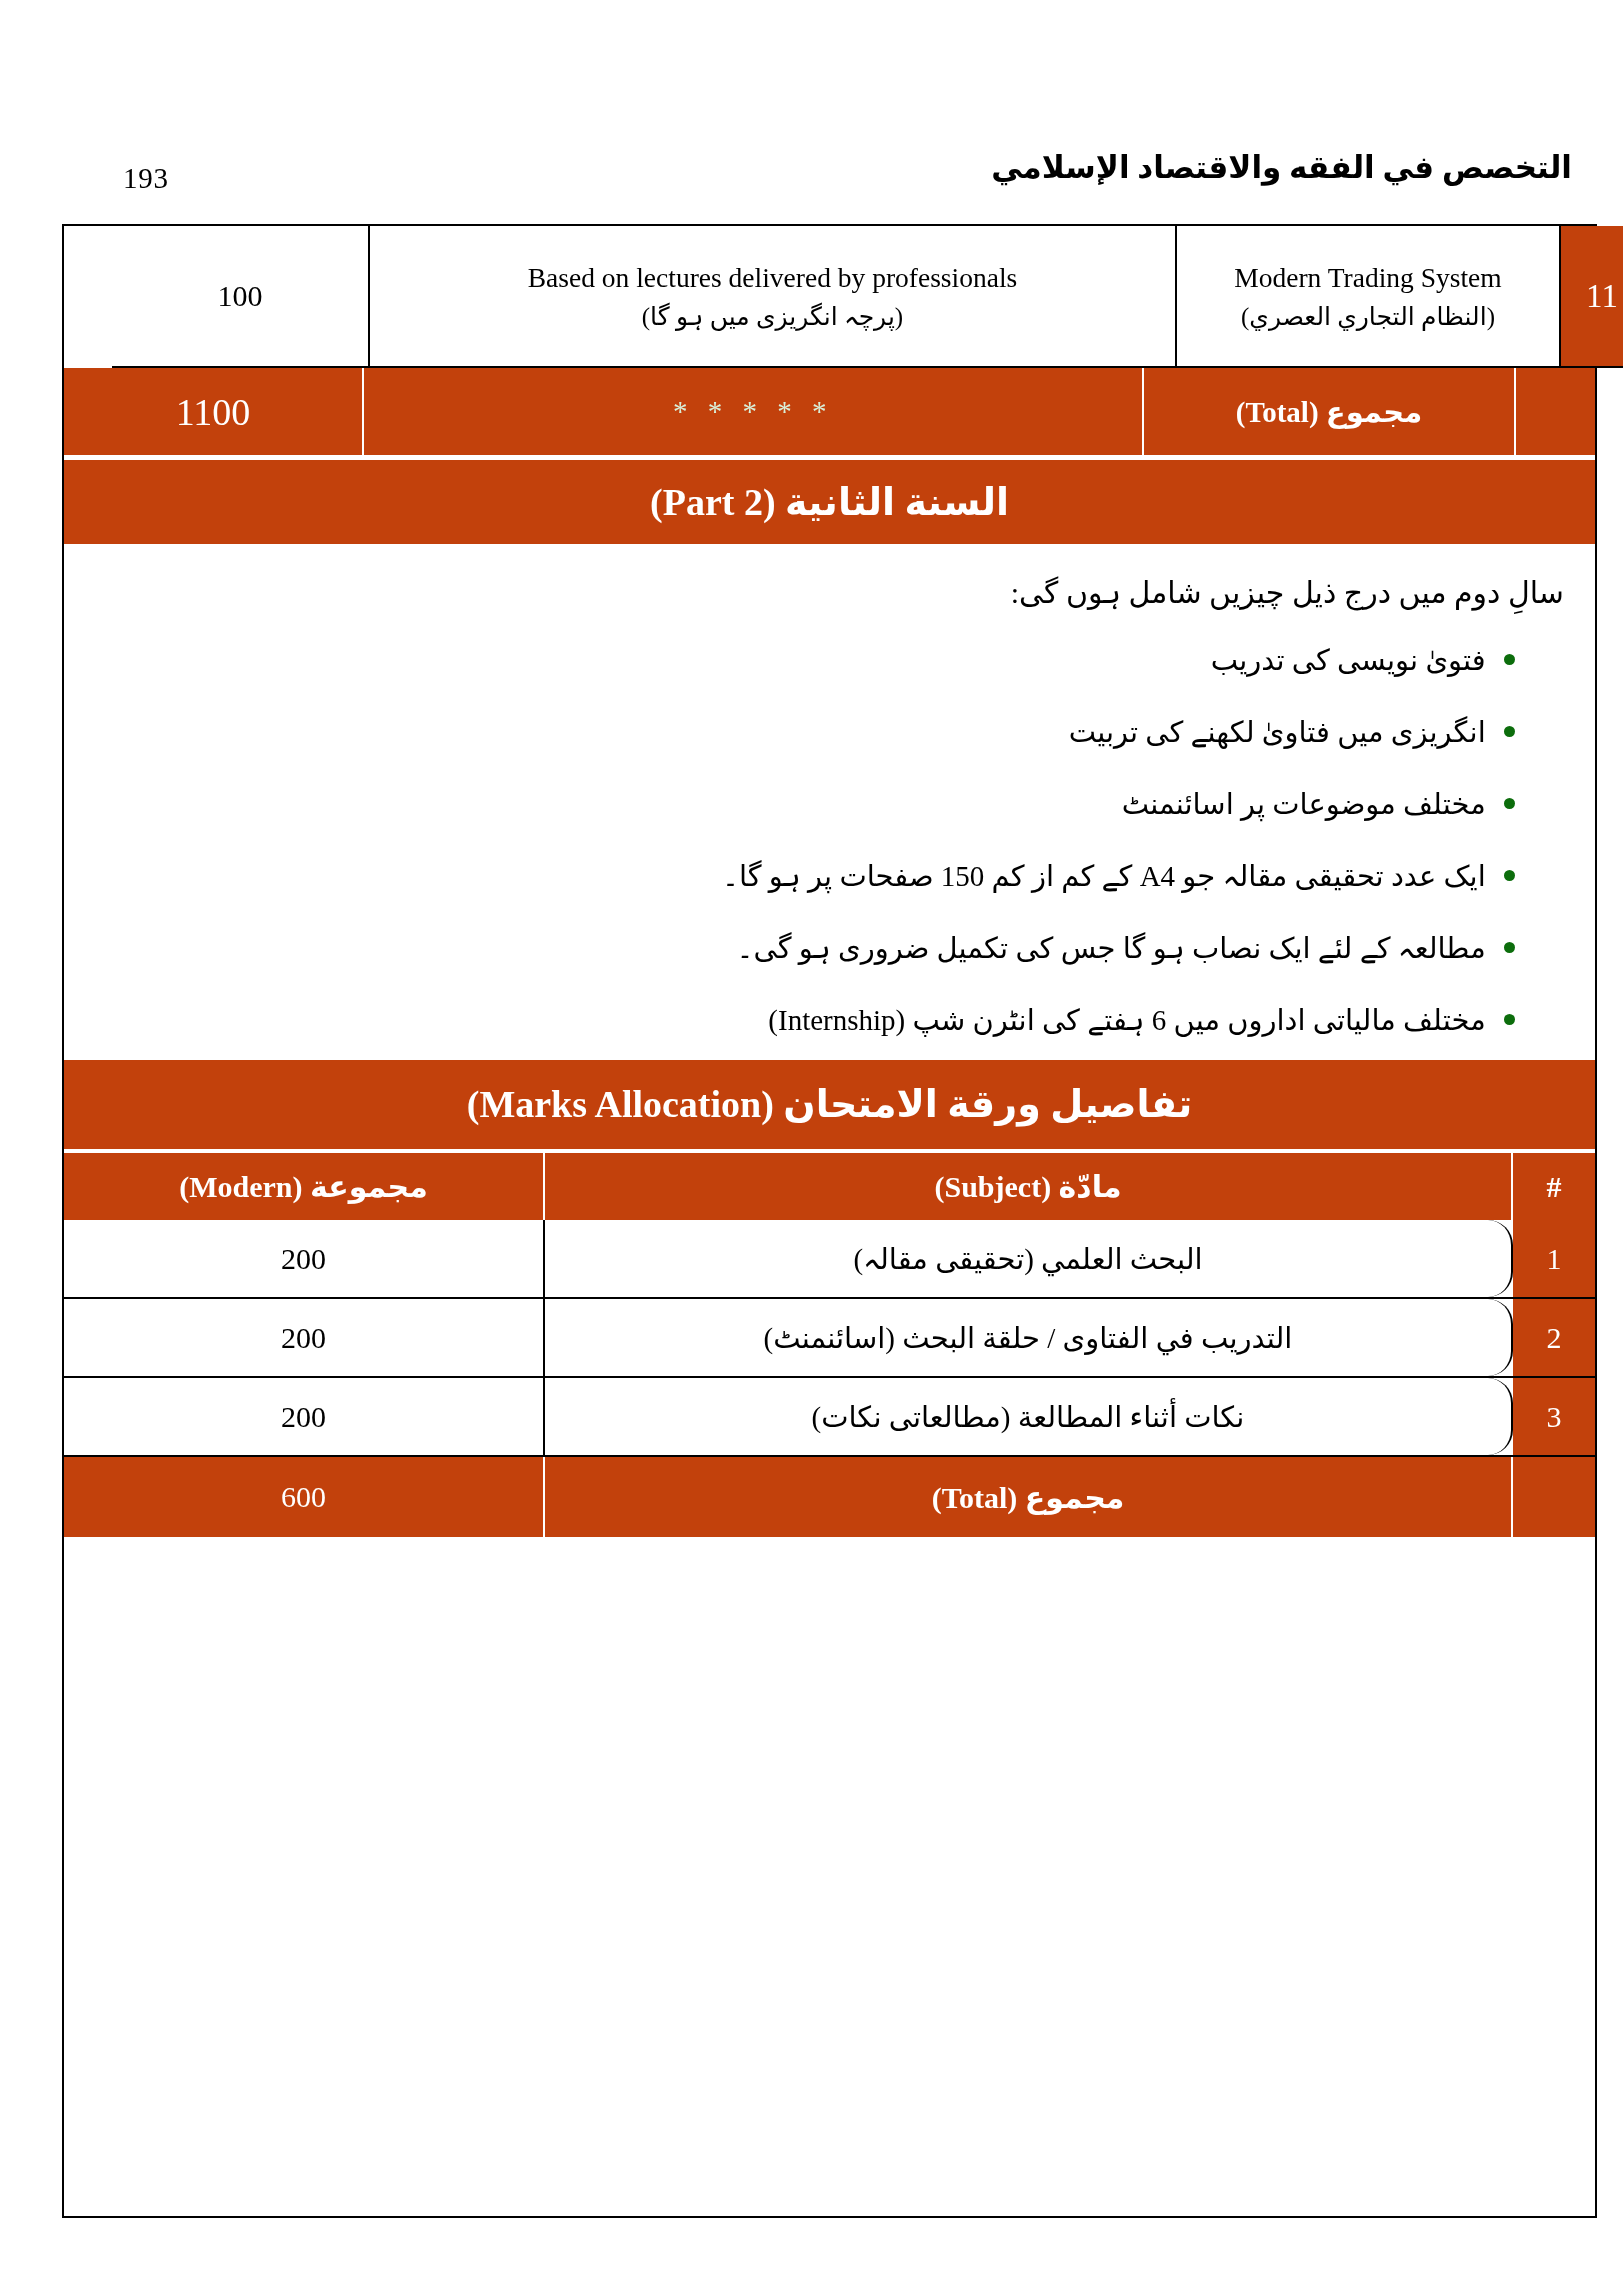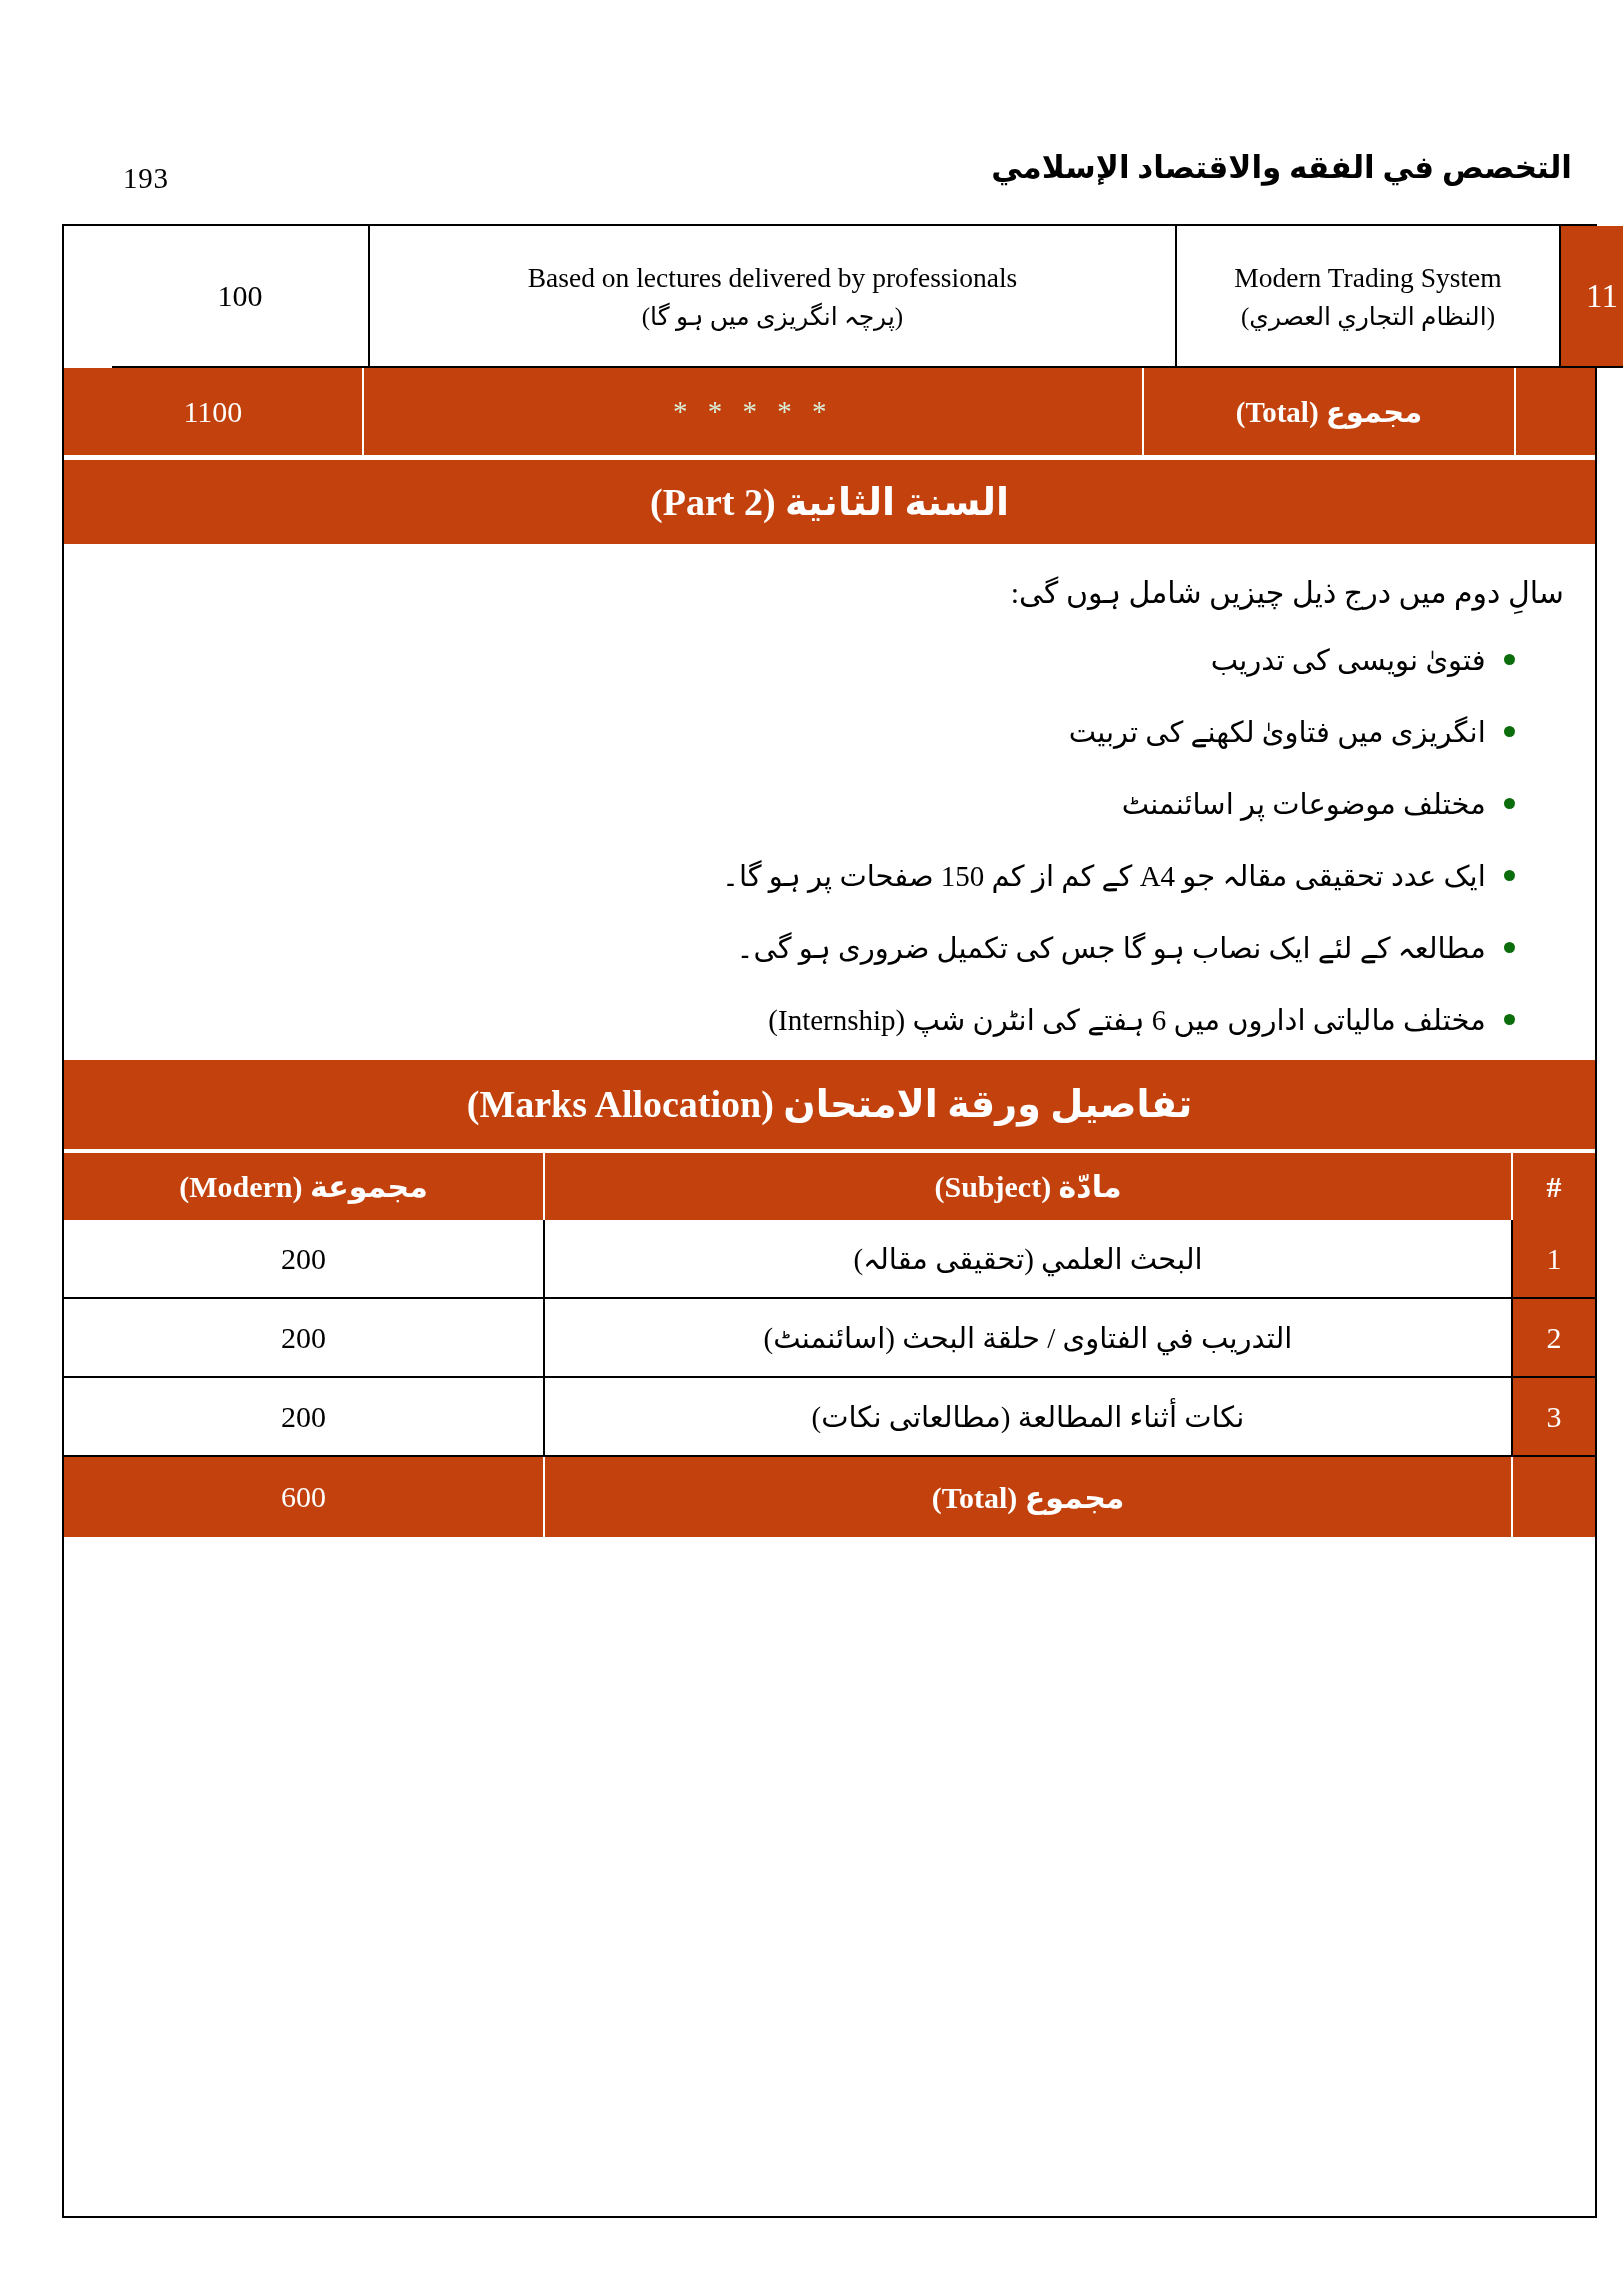--- a/index.html
+++ b/index.html
@@ -39,21 +39,21 @@
   .cA-marks   { width:258px;  border-right:2px solid #000; font-size:30px; }
   .cA-desc    { width:807px; border-right:2px solid #000; }
   .cA-subject { width:384px;  border-right:2px solid #000; }
   .cA-index   { width:82px;  font-size:33px; }
   .line-en { font-size:27.5px; line-height:1.5; }
   .line-ar { font-size:25px; direction:rtl; line-height:1.5; }
 
   
   .rowB { height:87px; }
   .rowB .cell { display:flex; align-items:center; justify-content:center; }
-  .cB-marks { width:310px;  border-right:2px solid #fff; font-size:30px; }
+  .cB-marks { width:310px;  border-right:2px solid #fff; font-size:38px; }
   .cB-stars { width:807px; border-right:2px solid #fff; font-size:29px; color:#d9efd9; letter-spacing:6.5px; }
   .cB-label { width:384px;  border-right:2px solid #fff; font-size:29px; direction:rtl; }
   .cB-void  { width:82px; }
 
   .spacer7 { height:4.6px; background:#fff; }
 
   
   .banner {
     height:84px; display:flex; align-items:center; justify-content:center;
     font-size:38px; font-weight:bold; direction:rtl;
@@ -78,21 +78,21 @@
   
   .mt-header { height:67px; font-weight:bold; }
   .mt-header .cell { display:flex; align-items:center; justify-content:center; font-size:30px; direction:rtl; }
   .mh-marks   { width:481px;  border-right:2px solid #fff; }
   .mh-subject { width:968px; border-right:2px solid #fff; }
   .mh-index   { width:82px; }
 
   .mt-row { height:79px; border-bottom:2px solid #000; }
   .mt-row .cell { display:flex; align-items:center; justify-content:center; }
   .mr-marks   { width:481px;  border-right:2px solid #000; font-size:30px;text-align:center; }
-  .mr-subject { width:968px; border-right:2px solid #000; font-size:29px; direction:rtl; }
+  .mr-subject { width:968px; border-right:2px solid #000; font-size:29px; direction:rtl;border-radius:25px; }
   .mr-index   { width:82px;  font-size:30px; }
 
   .mt-total { height:80px; }
   .mt-total .cell { display:flex; align-items:center; justify-content:center; }
   .tt-marks   { width:481px;  border-right:2px solid #fff; font-size:30px; }
   .tt-label   { width:968px; border-right:2px solid #fff; font-size:30px; direction:rtl; font-weight:bold; }
   .tt-void    { width:82px; }
 
   .filler { flex:1 1 auto; background:#fff; }
 </style>

